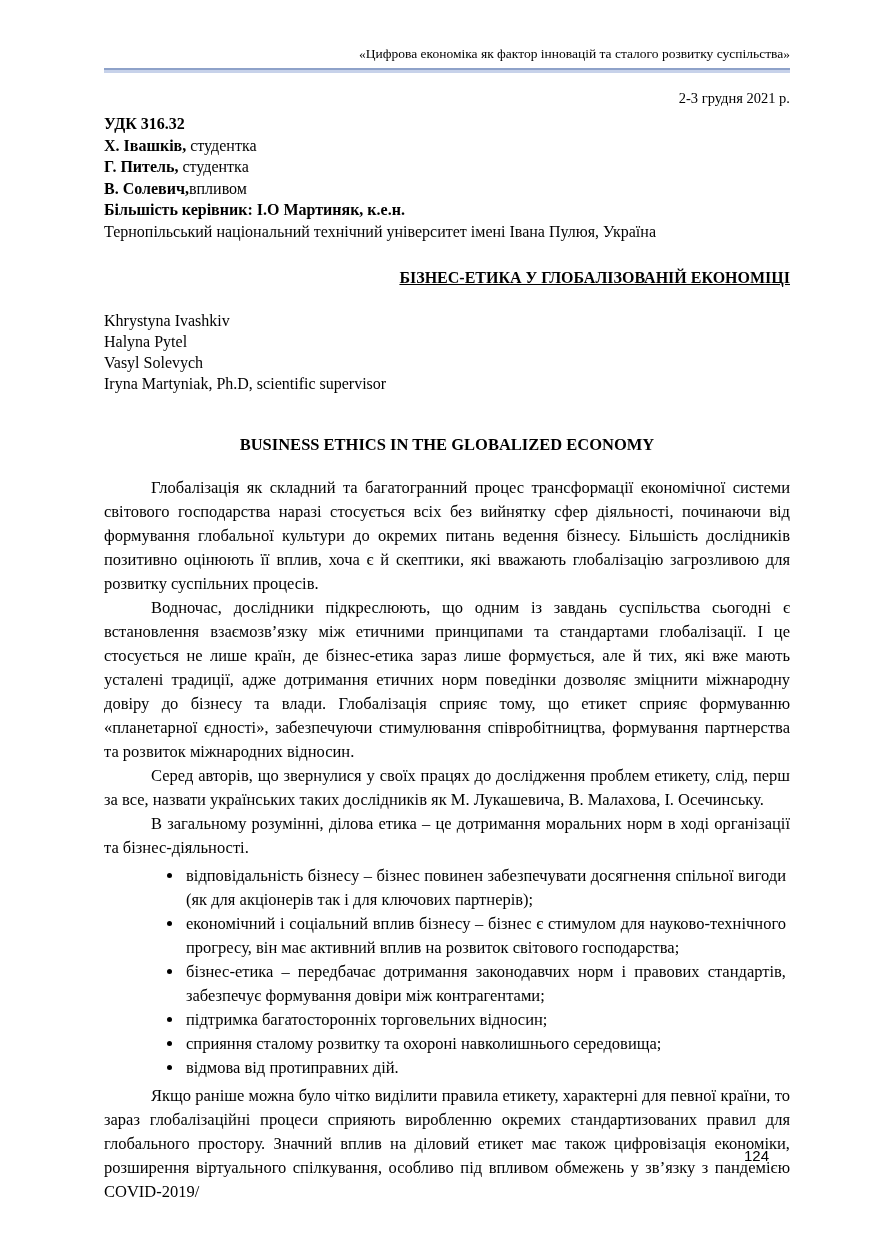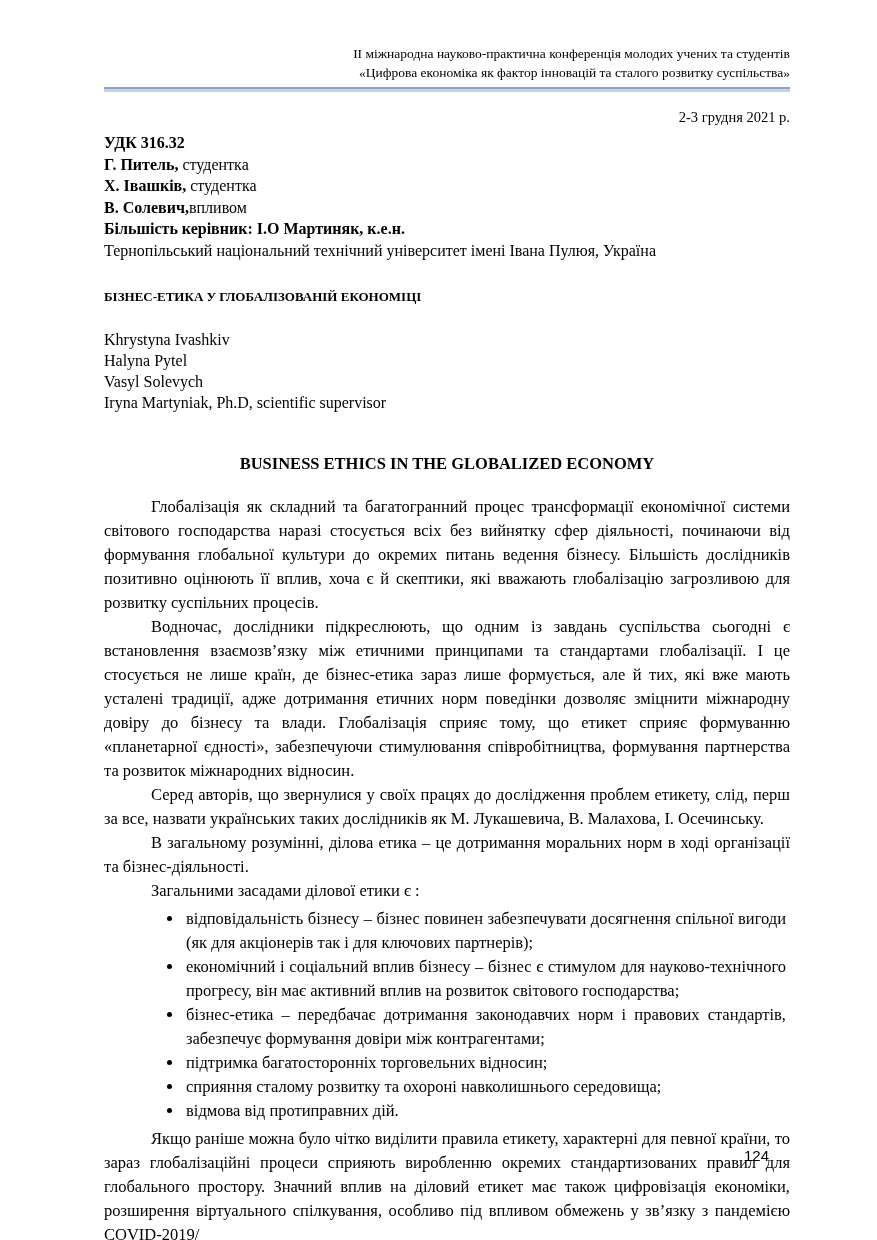--- a/index.html
+++ b/index.html
@@ -37,25 +37,26 @@
     line-height: 20px;
     margin-top: 15px;
   }
   .meta {
     margin-top: 5px;
     font-size: 16px;
     line-height: 21.5px;
   }
   .bold { font-weight: bold; }
   .title-uk {
-    text-align: left;
+    text-align: right;
     font-weight: bold;
-    font-size: 13px;
+    font-size: 16px;
     line-height: 22px;
     margin: 25px 0 21px 0;
+    text-decoration: underline;
   }
   .authors-en {
     font-weight: normal;
     font-size: 16px;
     line-height: 21px;
   }
   .title-en {
     text-align: center;
     font-weight: bold;
     font-size: 16.5px;
@@ -87,32 +88,31 @@
     font-size: 15px;
   }
 </style>
 </head>
 <body>
 
 <div class="page">
   <div class="content">
 
     <div class="conf-header">
-      <div>ІІ міжнародна науково-практична конференція молодих учених та студентів</div>
       <div>«Цифрова економіка як фактор інновацій та сталого розвитку суспільства»</div>
     </div>
 
     <div class="header-rule"></div>
 
     <div class="date-line">2-3 грудня 2021 р.</div>
 
     <div class="meta">
       <div class="bold">УДК 316.32</div>
+      <div><span class="bold">Х. Івашків,</span><span> студентка</span></div>
       <div><span class="bold">Г. Питель,</span><span> студентка</span></div>
-      <div><span class="bold">Х. Івашків,</span><span> студентка</span></div>
       <div><span class="bold">В. Солевич,</span><span>впливом</span></div>
       <div class="bold">Більшість керівник: І.О Мартиняк, к.е.н.</div>
       <div>Тернопільський національний технічний університет імені Івана Пулюя, Україна</div>
     </div>
 
     <div class="title-uk">БІЗНЕС-ЕТИКА У ГЛОБАЛІЗОВАНІЙ ЕКОНОМІЦІ</div>
 
     <div class="authors-en">
       <div>Khrystyna Ivashkiv</div>
       <div>Halyna Pytel</div>
@@ -120,21 +120,20 @@
       <div>Iryna Martyniak, Ph.D, scientific supervisor</div>
     </div>
 
     <div class="title-en">BUSINESS ETHICS IN THE GLOBALIZED ECONOMY</div>
 
     <div class="body-text">
       <p>Глобалізація як складний та багатогранний процес трансформації економічної системи світового господарства наразі стосується всіх без вийнятку сфер діяльності, починаючи від формування глобальної культури до окремих питань ведення бізнесу. Більшість дослідників позитивно оцінюють її вплив, хоча є й скептики, які вважають глобалізацію загрозливою для розвитку суспільних процесів.</p>
       <p>Водночас, дослідники підкреслюють, що одним із завдань суспільства сьогодні є встановлення взаємозв’язку між етичними принципами та стандартами глобалізації. І це стосується не лише країн, де бізнес-етика зараз лише формується, але й тих, які вже мають усталені традиції, адже дотримання етичних норм поведінки дозволяє зміцнити міжнародну довіру до бізнесу та влади. Глобалізація сприяє тому, що етикет сприяє формуванню «планетарної єдності», забезпечуючи стимулювання співробітництва, формування партнерства та розвиток міжнародних відносин.</p>
       <p>Серед авторів, що звернулися у своїх працях до дослідження проблем етикету, слід, перш за все, назвати українських таких дослідників як М. Лукашевича, В. Малахова, І. Осечинську.</p>
       <p>В загальному розумінні, ділова етика – це дотримання моральних норм в ході організації та бізнес-діяльності.</p>
-      <p>Загальними засадами ділової етики є :</p>
       <ul class="ethics-list">
         <li>відповідальність бізнесу – бізнес повинен забезпечувати досягнення спільної вигоди (як для акціонерів так і для ключових партнерів);</li>
         <li>економічний і соціальний вплив бізнесу – бізнес є стимулом для науково-технічного прогресу, він має активний вплив на розвиток світового господарства;</li>
         <li>бізнес-етика – передбачає дотримання законодавчих норм і правових стандартів, забезпечує формування довіри між контрагентами;</li>
         <li>підтримка багатосторонніх торговельних відносин;</li>
         <li>сприяння сталому розвитку та охороні навколишнього середовища;</li>
         <li>відмова від протиправних дій.</li>
       </ul>
       <p>Якщо раніше можна було чітко виділити правила етикету, характерні для певної країни, то зараз глобалізаційні процеси сприяють виробленню окремих стандартизованих правил для глобального простору. Значний вплив на діловий етикет має також цифровізація економіки, розширення віртуального спілкування, особливо під впливом обмежень у зв’язку з пандемією COVID-2019/</p>
     </div>

